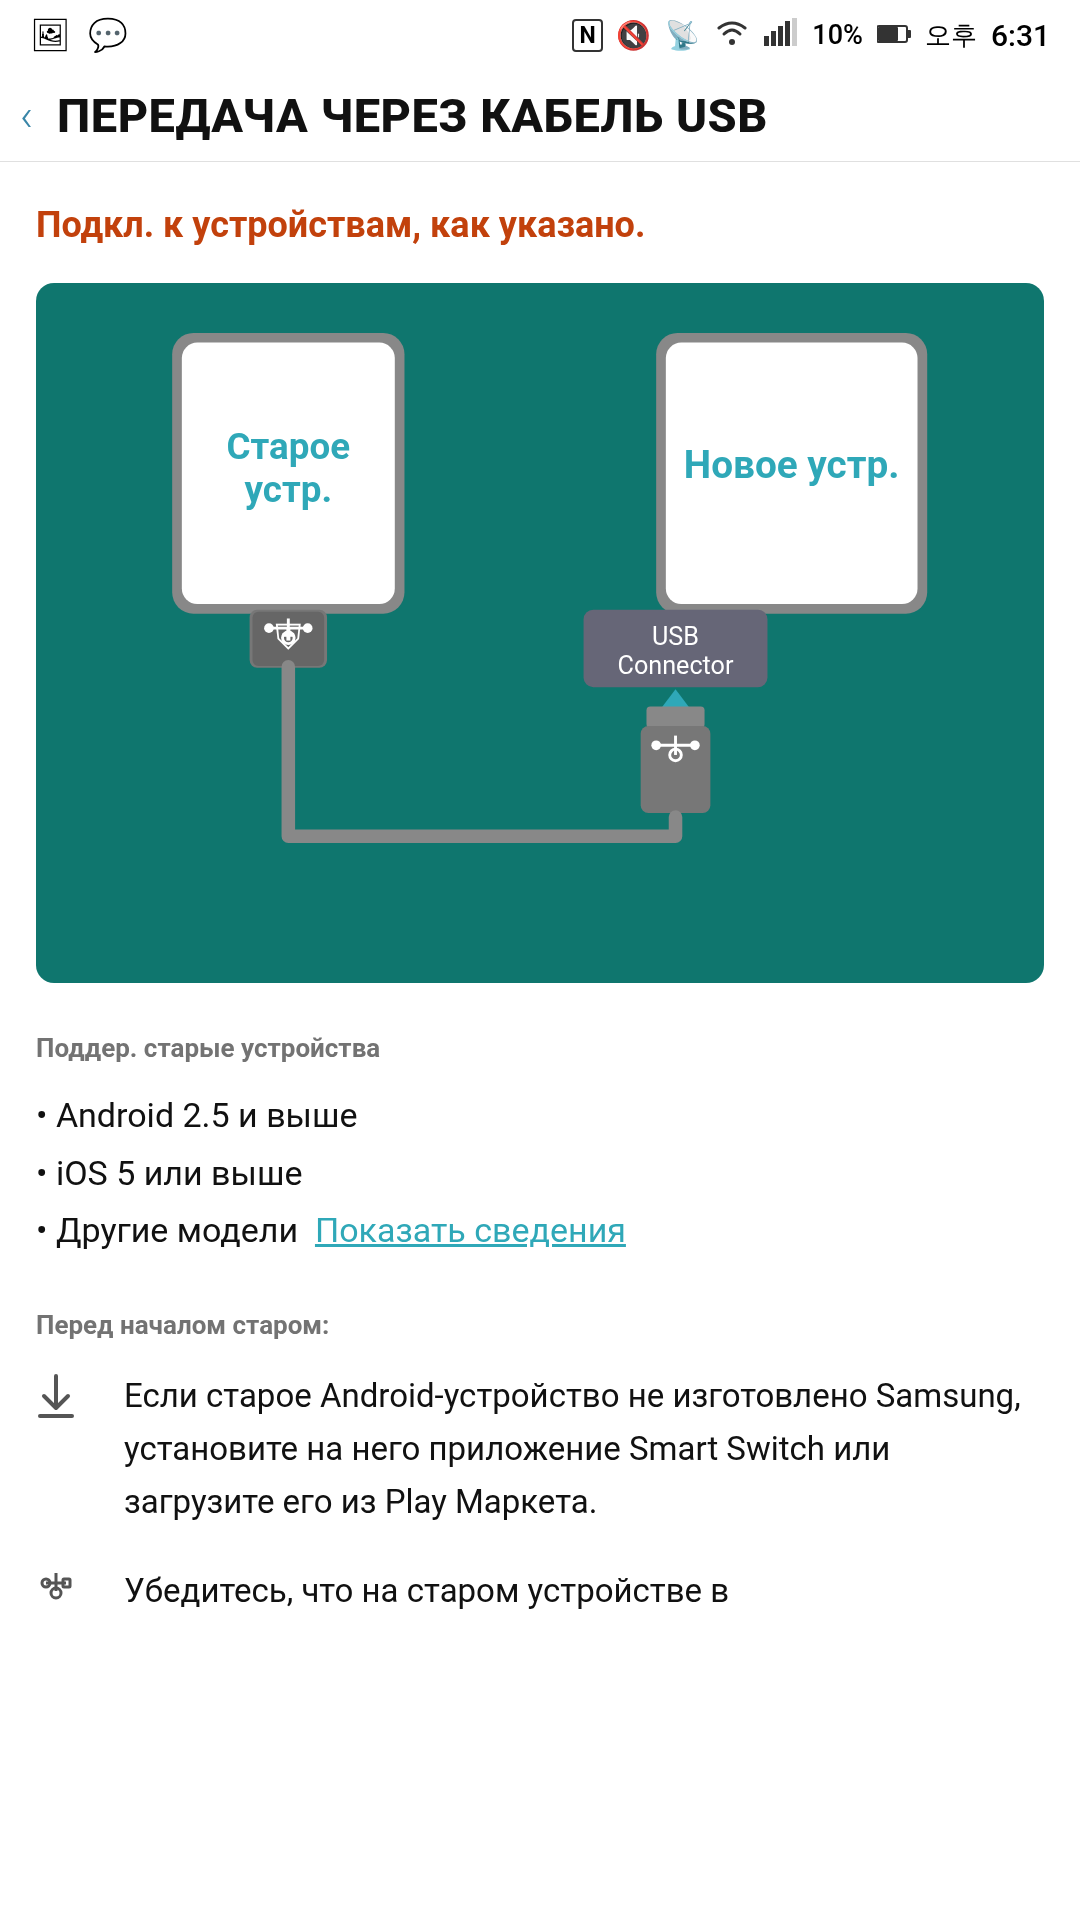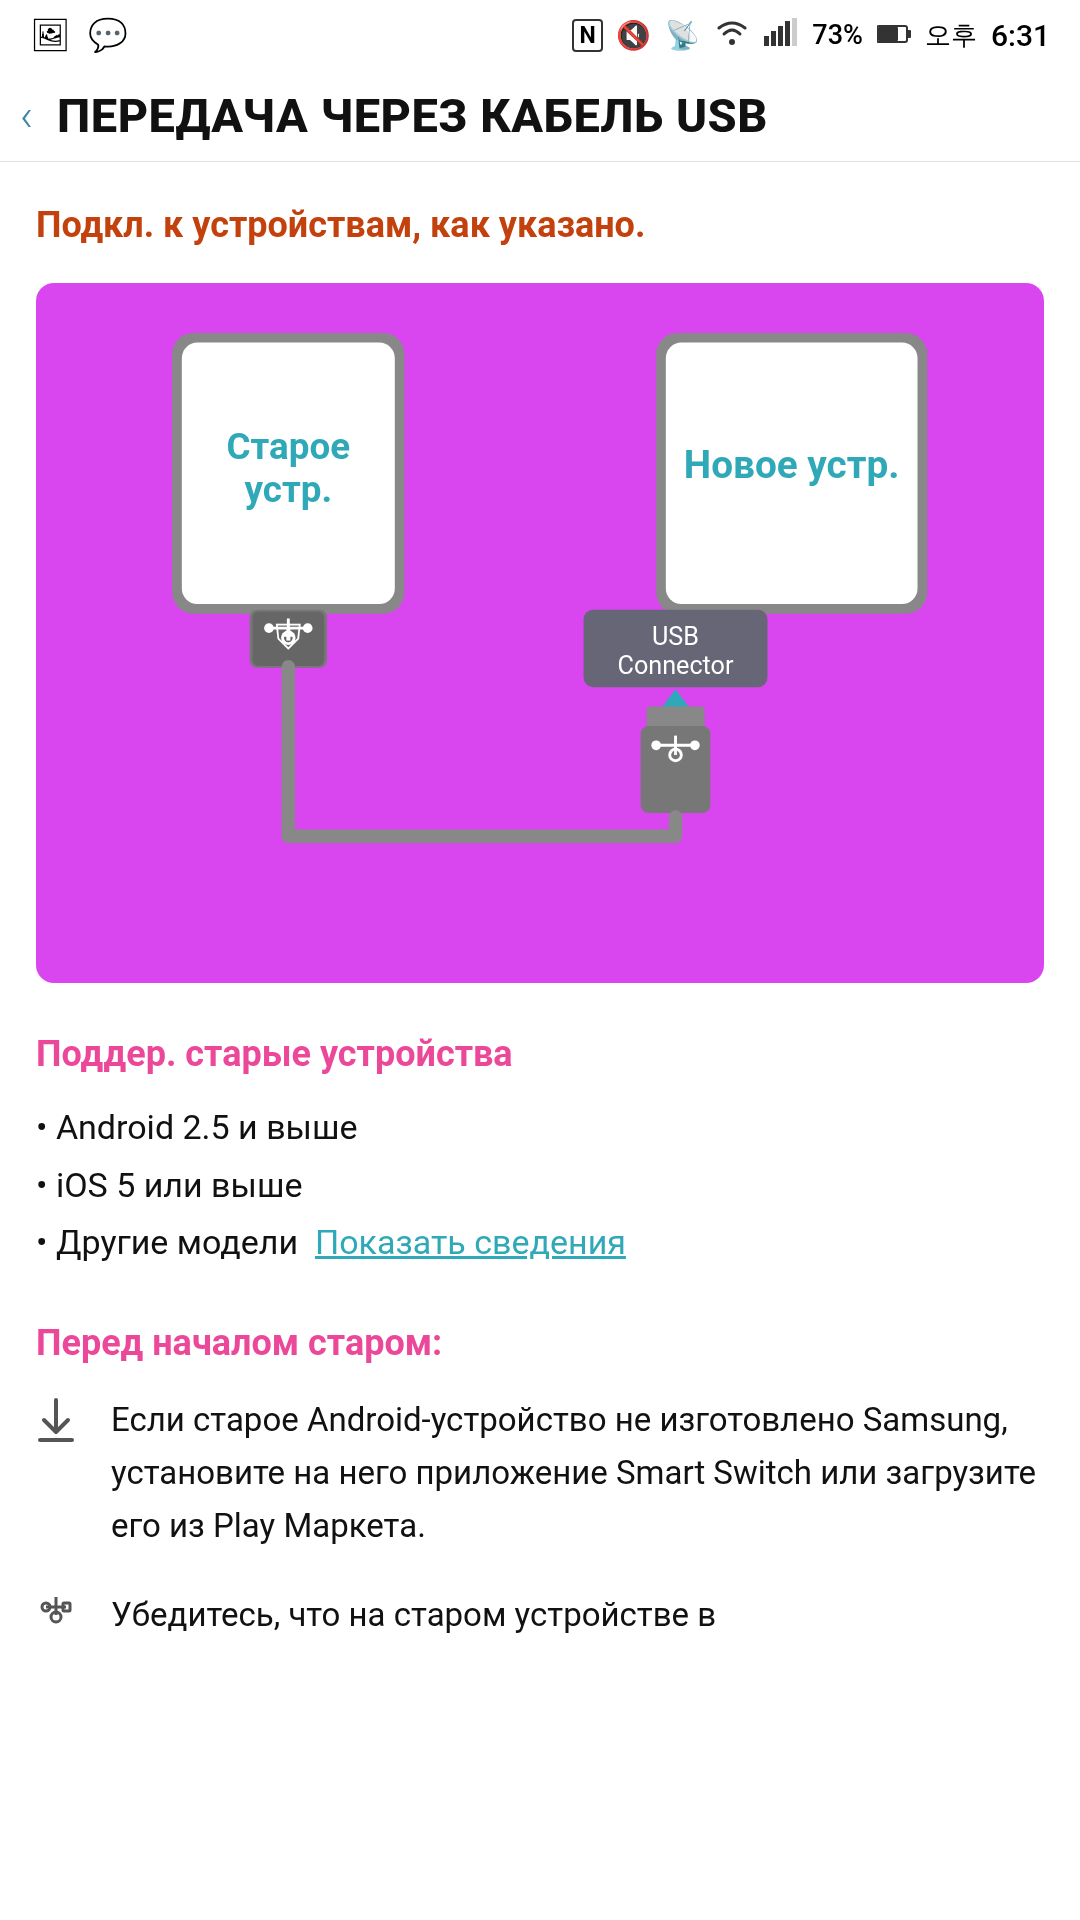--- a/index.html
+++ b/index.html
@@ -64,39 +64,39 @@
     .subtitle {
       font-size: 36px;
       font-weight: 700;
       color: #c2410c;
       margin-bottom: 34px;
       line-height: 1.3;
     }
 
     
     .diagram-container {
-      background: #d946ef;
+      background: #0f766e;
       border-radius: 18px;
       padding: 30px 20px 30px 20px;
       margin-bottom: 50px;
       position: relative;
       height: 700px;
       overflow: hidden;
     }
 
     .diagram-svg {
       width: 100%;
       height: 100%;
     }
 
     
     .section-title {
-      font-size: 36px;
+      font-size: 26px;
       font-weight: 700;
-      color: #ec4899;
+      color: #737373;
       margin-bottom: 24px;
     }
 
     .support-list {
       margin-bottom: 50px;
     }
     .support-item {
       font-size: 34px;
       color: #111111;
       line-height: 1.7;
@@ -111,21 +111,21 @@
     
     .before-section {
       margin-top: 10px;
     }
     .before-section .section-title {
       margin-bottom: 30px;
     }
     .instruction-item {
       display: flex;
       align-items: flex-start;
-      gap: 31px;
+      gap: 44px;
       margin-bottom: 36px;
     }
     .instruction-icon {
       font-size: 36px;
       color: #555;
       min-width: 44px;
       margin-top: 4px;
     }
     .instruction-text {
       font-size: 33px;
@@ -156,21 +156,21 @@
     </span>
     <span>
       <svg width="34" height="28" viewBox="0 0 34 28">
         <rect x="0" y="18" width="5" height="10" fill="#333"></rect>
         <rect x="7" y="13" width="5" height="15" fill="#333"></rect>
         <rect x="14" y="8" width="5" height="20" fill="#333"></rect>
         <rect x="21" y="3" width="5" height="25" fill="#333"></rect>
         <rect x="28" y="0" width="5" height="28" fill="#ccc"></rect>
       </svg>
     </span>
-    <span style="font-size:27px;">73%</span>
+    <span style="font-size:27px;">10%</span>
     <span>
       <svg width="34" height="20" viewBox="0 0 34 20">
         <rect x="0" y="2" width="30" height="16" rx="2" ry="2" fill="none" stroke="#333" stroke-width="2"></rect>
         <rect x="30" y="6" width="4" height="8" rx="1" fill="#333"></rect>
         <rect x="1" y="3" width="20" height="14" rx="1" fill="#333"></rect>
       </svg>
     </span>
     <span style="font-size:26px;font-family:Liberation Mono, monospace;">오후</span>
     <span style="font-size:30px; font-weight:500;">6:31</span>
   </div>

